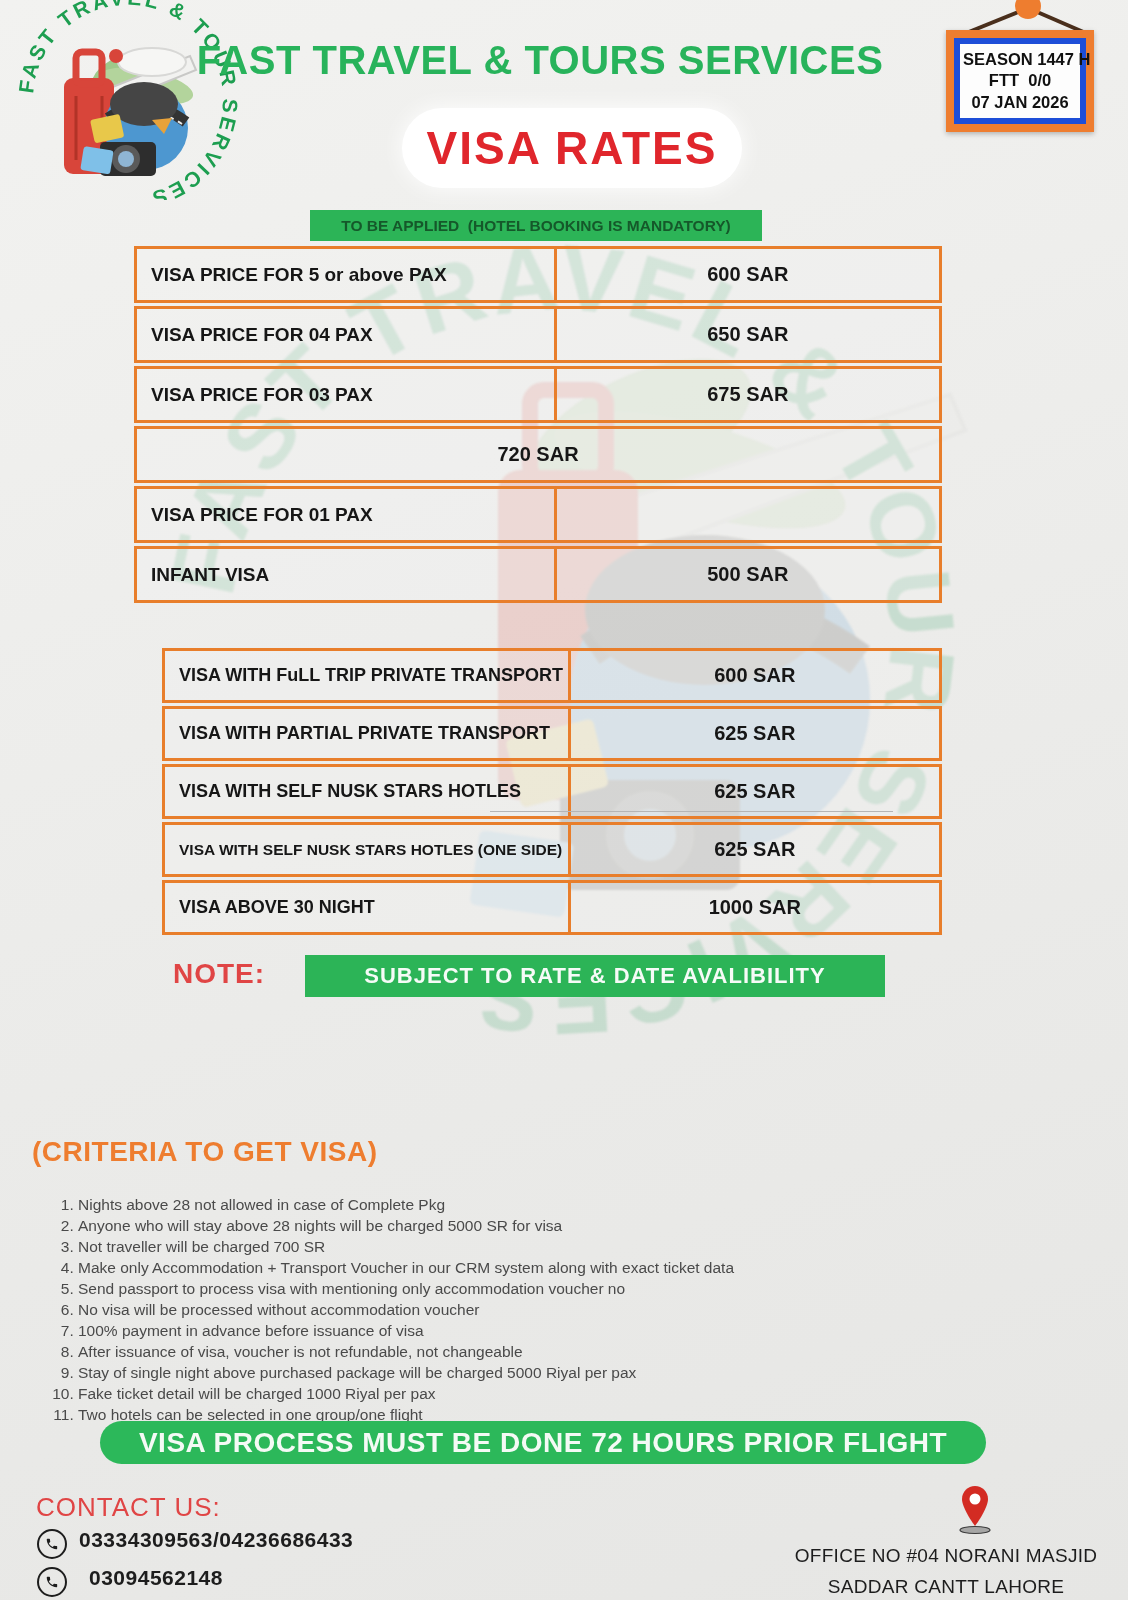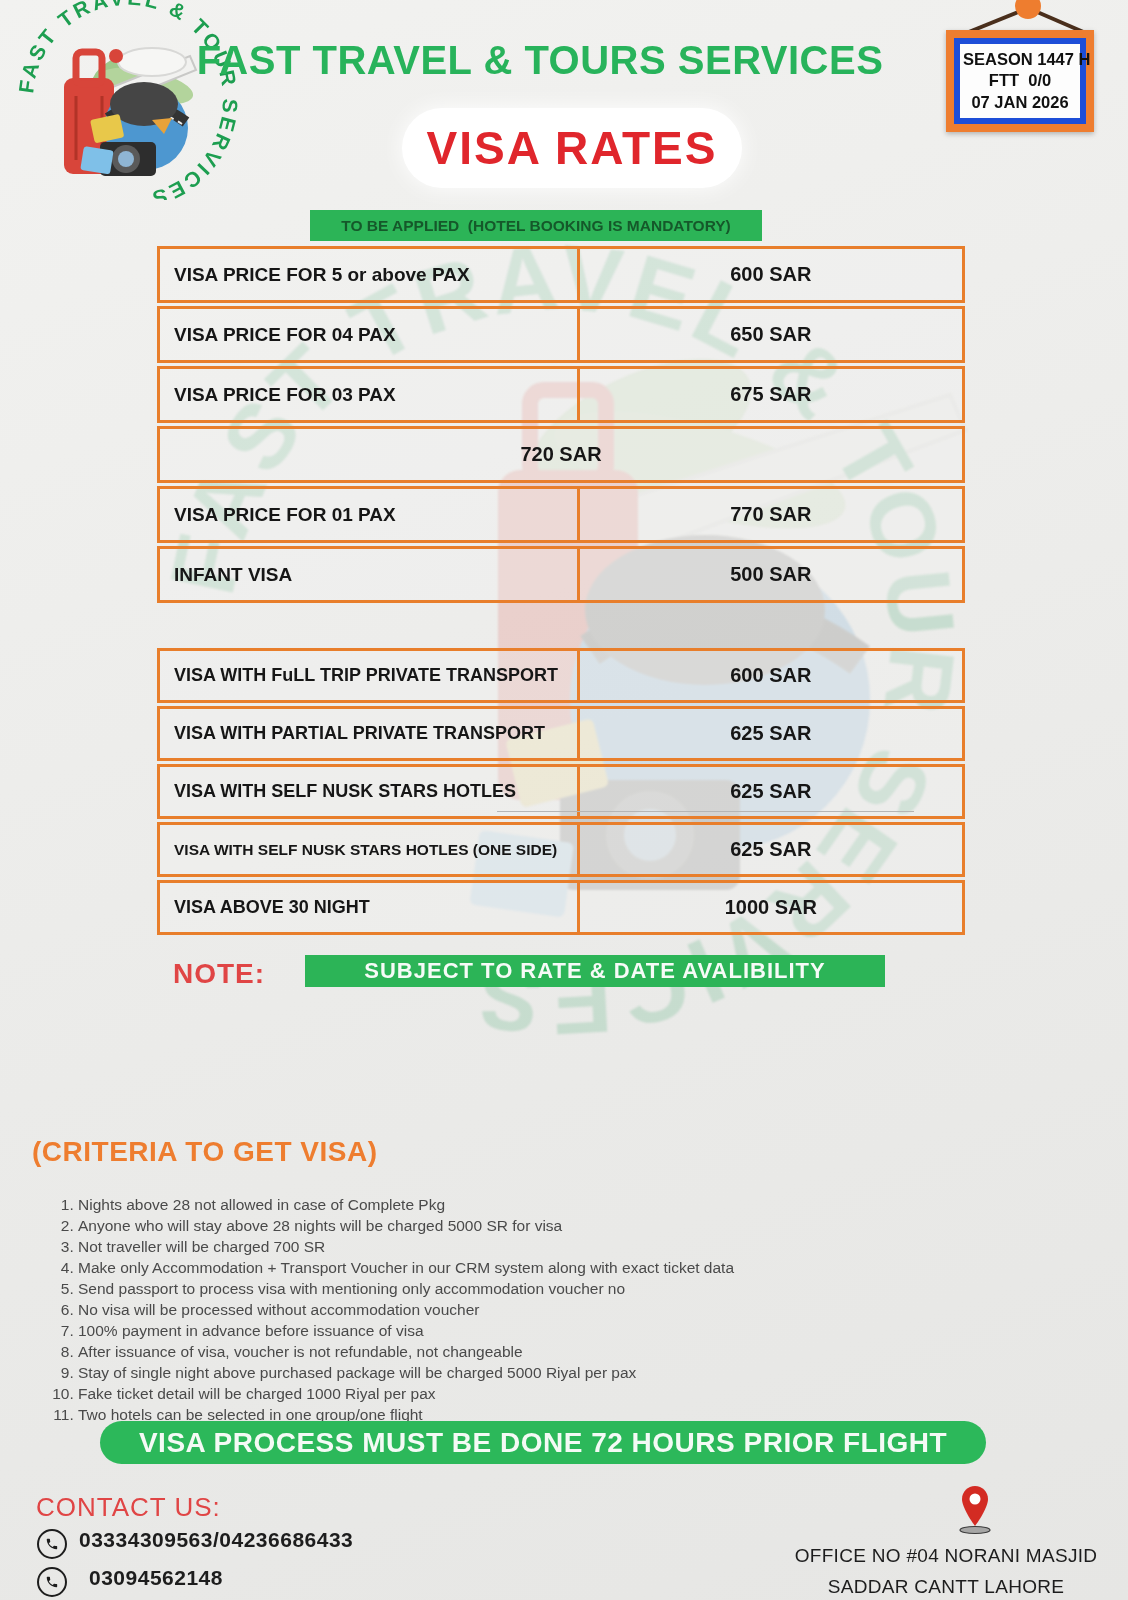--- a/index.html
+++ b/index.html
@@ -37,42 +37,42 @@
     left:310px;top:210px;width:452px;height:31px;background:#2cb457;z-index:2;
     display:flex;align-items:center;justify-content:center;
     font-size:15.5px;font-weight:800;color:#15582a;white-space:pre;
   }
   .round-pill{
     left:370px;top:609px;width:342px;height:35px;background:#ee7d2f;border-radius:50%/100%;
     border-radius:18px;display:flex;align-items:center;justify-content:center;z-index:2;
     font-size:22px;font-weight:800;color:#fdf6ef;letter-spacing:1px;
   }
   
-  .rate-table{z-index:2;width:808px;left:141px;padding-left:16px;}
+  .rate-table{z-index:2;width:808px;left:118px;padding-left:16px;}
   .t1{top:246px;}
   .t2{top:648px;}
   .rate-row{
     display:flex;border:3px solid #e87e2b;background:rgba(245,245,243,.25);
     margin-bottom:3px;align-items:stretch;position:relative;
   }
   .t1 .rate-row{height:51px;}
-  .t2 .rate-row{height:49px;}
+  .t2 .rate-row{height:49px;margin-left:28px;}
   .cell{display:flex;align-items:center;}
   .cell.label{flex:0 0 50.2%;padding-left:14px;border-right:3px solid #e87e2b;
     font-size:19px;font-weight:700;color:#161616;}
   .t2 .cell.label{font-size:18px;}
   .t2 .row-small .cell.label{font-size:15.5px;}
   .cell.value{flex:1;justify-content:center;font-size:20px;font-weight:700;color:#161616;}
   .row-underline::after{
     content:"";position:absolute;left:42%;width:52%;bottom:4px;border-bottom:1.5px solid #b5b5b5;
   }
   
   .note-label{left:173px;top:958px;font-size:28px;font-weight:800;color:#e04545;letter-spacing:1px;z-index:2;}
   .note-banner{
-    left:305px;top:955px;width:580px;height:32px;background:#2cb457;z-index:2;
+    left:305px;top:955px;width:580px;height:42px;background:#2cb457;z-index:2;
     display:flex;align-items:center;justify-content:center;
     font-size:22px;font-weight:800;color:#f6fbf7;letter-spacing:1px;
   }
   
   .criteria-heading{left:32px;top:1136px;font-size:28px;font-weight:800;color:#ee7d2f;letter-spacing:.5px;z-index:2;}
   .criteria-list{left:38px;top:1180px;width:1060px;z-index:2;}
   .criteria-list ol{margin:14px;padding-left:26px;}
   .criteria-list li{font-size:15.5px;line-height:21px;color:#4a4a4a;padding-left:0px;}
   .criteria-list li::marker{color:#4a4a4a;font-size:15.5px;}
   
@@ -187,21 +187,20 @@
     </div>
     <div class="rate-row">
       <div class="cell label">VISA PRICE FOR 03 PAX</div>
       <div class="cell value">675 SAR</div>
     </div>
     <div class="rate-row">
       <div class="cell value">720 SAR</div>
     </div>
     <div class="rate-row">
       <div class="cell label">VISA PRICE FOR 01 PAX</div>
-      <div class="cell value">770 SAR</div>
     </div>
     <div class="rate-row">
       <div class="cell label">INFANT VISA</div>
       <div class="cell value">500 SAR</div>
     </div>
   </div>
 
 
   <div class="abs rate-table t2">
     <div class="rate-row">

